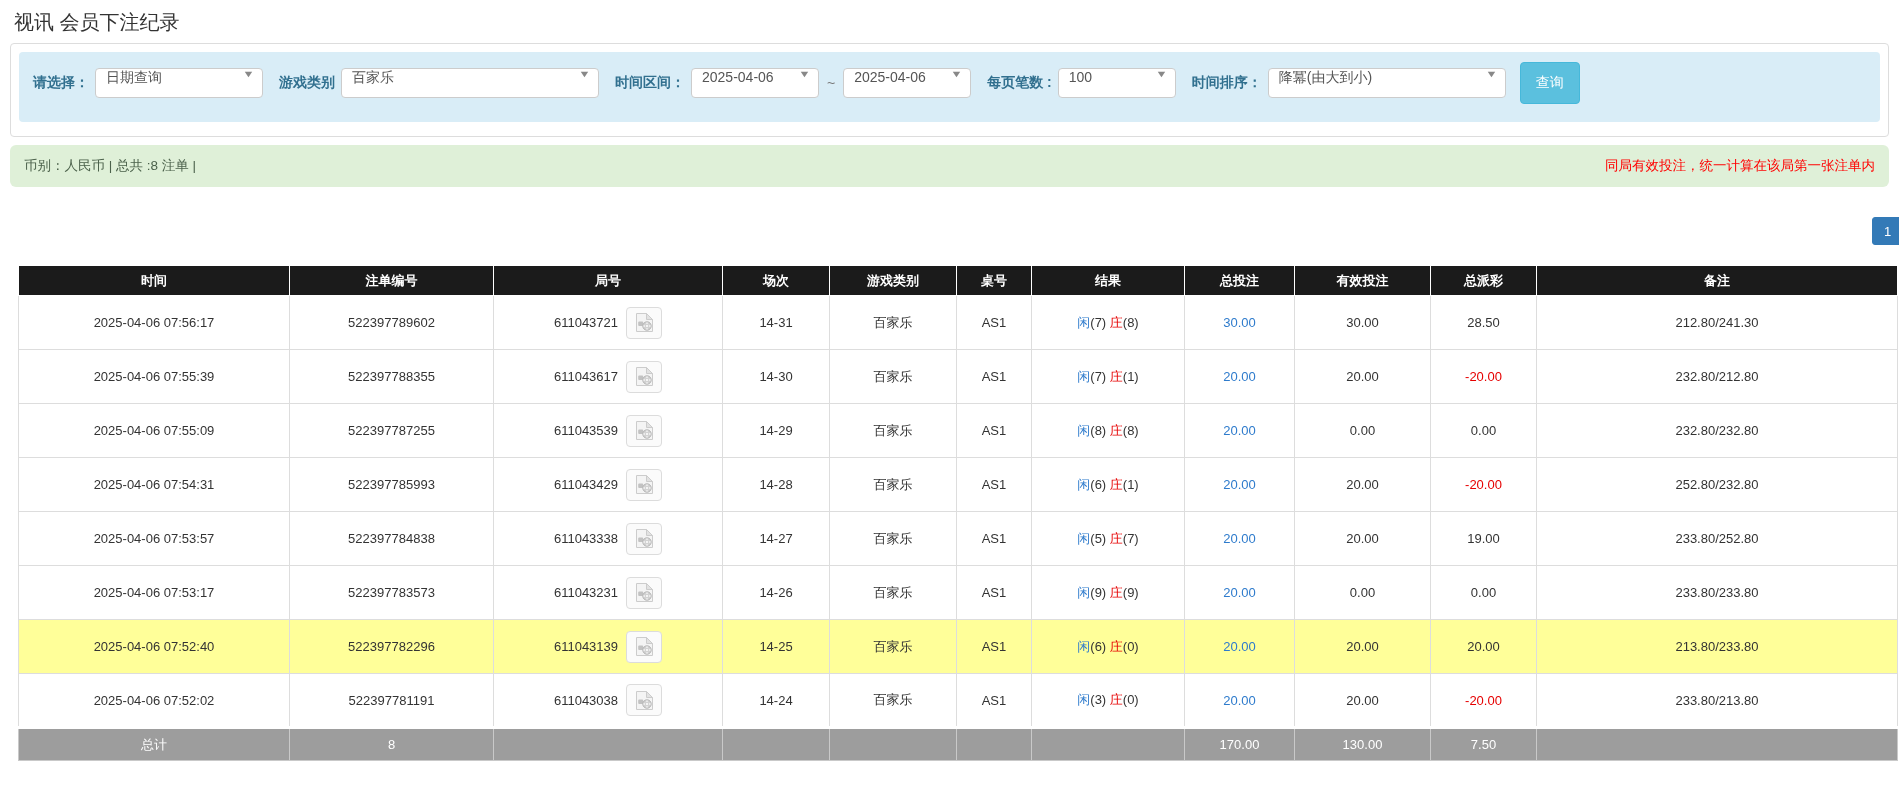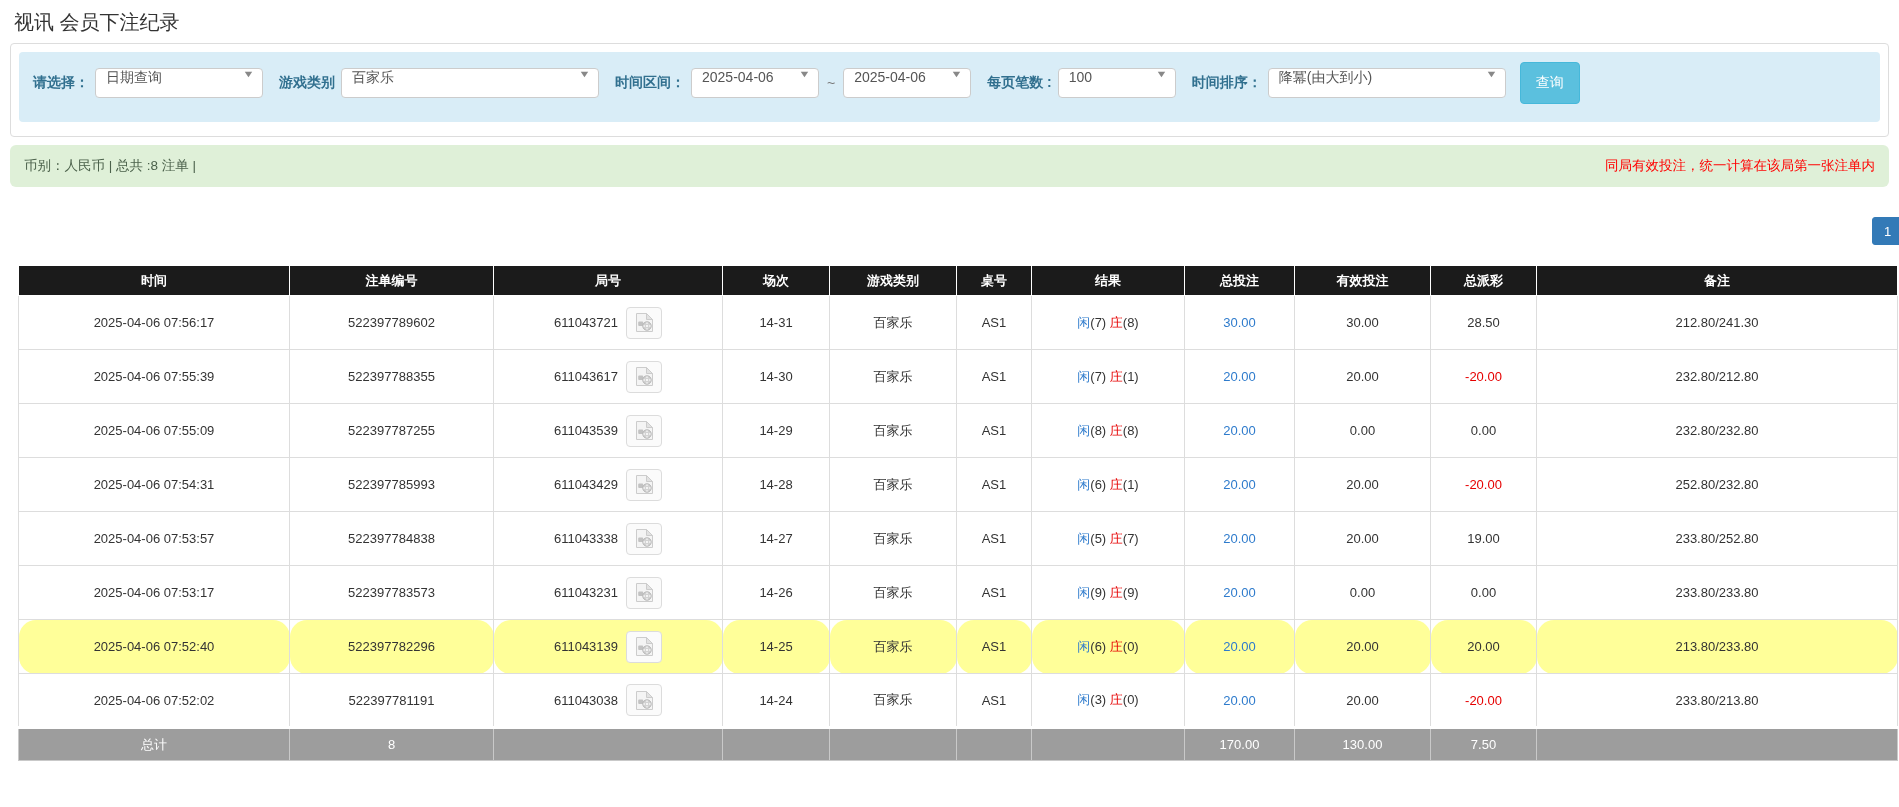--- a/index.html
+++ b/index.html
@@ -55,21 +55,21 @@
   
   .bet-table {
     margin:20px 18px 0; width:1879px; border-collapse:collapse; table-layout:fixed;
     font-size:13px; text-align:center;
   }
   .bet-table th {
     background:var(--header-bg,#1b1b1b); color:#fff; font-weight:bold;
     height:30px; border:1px solid #fff; font-size:13px;
   }
   .bet-table td { border:1px solid #ddd; height:54px; background:#fff; }
-  .bet-table tr.highlight td { background:var(--highlight-yellow,#ffff99);border-radius:17px; }
+  .bet-table tr.highlight td { background:var(--highlight-yellow,#ffff99); }
   .bet-link { color:var(--link-blue,#2e7bcc); text-decoration:none; cursor:pointer; }
   .player-blue { color:var(--link-blue,#2e7bcc); }
   .banker-red { color:var(--banker-red,#e60000); }
   .res-num { color:#333; }
   .payout-cell.neg { color:var(--negative-red,#e60000); }
 
   .round-wrap { display:inline-flex; align-items:center;justify-content:center; }
   .video-btn {
     width:36px; height:32px; border:1px solid #dcdcdc; border-radius:4px;
     background:#fbfbfb; margin-left:8px; cursor:pointer;

